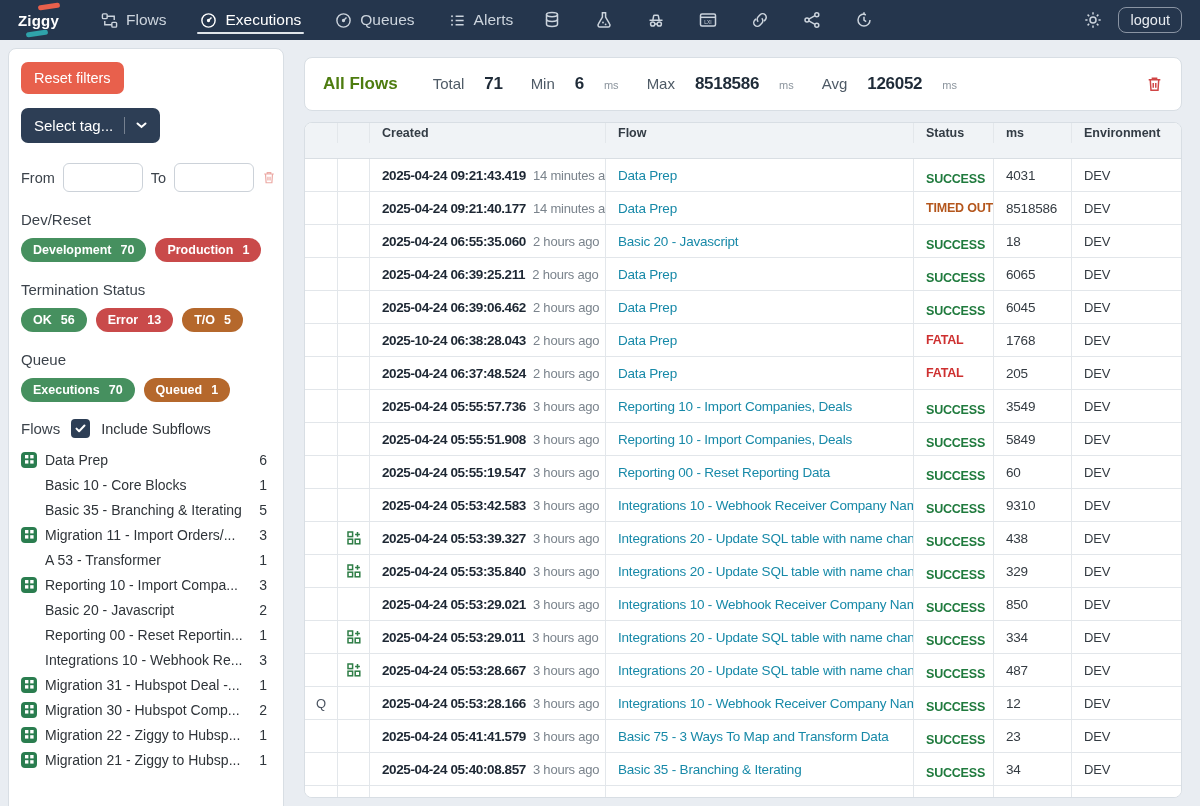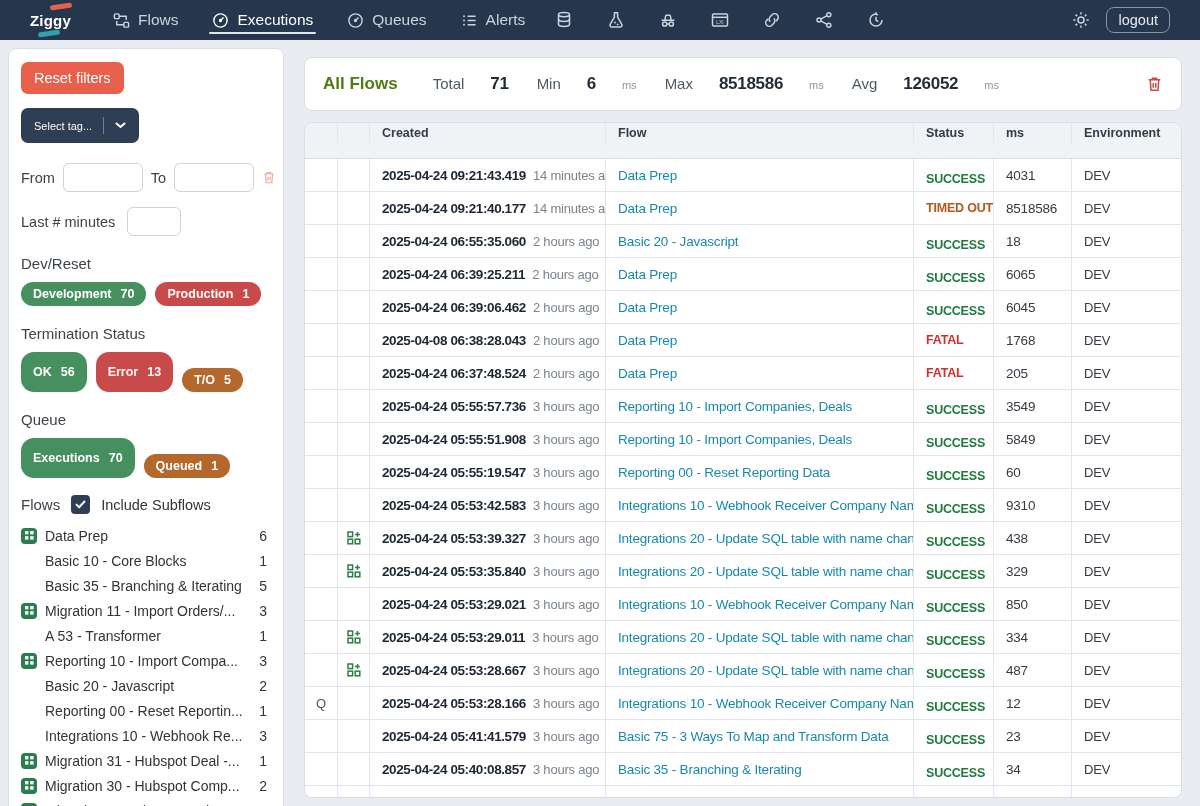--- a/index.html
+++ b/index.html
@@ -10,59 +10,59 @@
   }
   *{box-sizing:border-box;}
   html,body{margin:0;padding:0;}
   body{
     width:1200px;height:806px;overflow:hidden;position:relative;
     background:#e9edf2;font-family:"Liberation Sans","DejaVu Sans",sans-serif;
     -webkit-font-smoothing:antialiased;
   }
   svg{display:block;}
   
-  .topnav{height:40px;background:var(--nav-bg);display:flex;align-items:center;padding:0 30px;color:#ccd4dd;}
+  .topnav{height:40px;background:var(--nav-bg);display:flex;align-items:center;padding:0 18px;color:#ccd4dd;}
   .brand{position:relative;width:62px;height:40px;display:flex;align-items:center;}
   .brand-name{color:#fff;font-weight:bold;font-size:15px;letter-spacing:.2px;}
   .brand .bar-top{position:absolute;top:4px;left:20px;width:22px;height:5px;background:var(--accent);border-radius:3px;transform:rotate(-8deg);}
   .brand .bar-bottom{position:absolute;bottom:4px;left:8px;width:22px;height:5px;background:#2fa3ab;border-radius:3px;transform:rotate(-8deg);}
   .navitem{position:relative;height:40px;display:flex;align-items:center;gap:8px;padding:0 13px;font-size:15.5px;cursor:pointer;margin-left:8px;}
   .navitem.active{color:#fff;}
   .navitem.active::after{content:'';position:absolute;left:10px;right:10px;bottom:6px;height:2px;background:#dfe5ea;border-radius:1px;}
   .iconbtn{height:40px;display:flex;align-items:center;justify-content:center;padding:0 17px;cursor:pointer;}
   .nav-right{margin-left:auto;display:flex;align-items:center;gap:10px;}
   .logout-btn{border:1.5px solid #8a94a3;background:transparent;color:#e8ecf1;border-radius:8px;padding:4px 11px;font-size:14.5px;font-family:inherit;cursor:pointer;}
   
   .sidebar{position:absolute;left:8px;top:48px;width:276px;height:766px;background:#fff;border:1px solid #d8dee4;border-radius:8px;padding:13px 12px;overflow:hidden;}
   .btn-reset{background:var(--accent);color:#fff;border:none;border-radius:7px;padding:8px 13px;font-size:14.5px;font-family:inherit;cursor:pointer;}
-  .btn-tag{margin-top:14px;background:var(--dark-button);color:#fff;border:none;border-radius:7px;padding:9px 13px;font-size:11px;font-family:inherit;display:inline-flex;align-items:center;gap:11px;cursor:pointer;}
+  .btn-tag{margin-top:14px;background:var(--dark-button);color:#fff;border:none;border-radius:7px;padding:9px 13px;font-size:15px;font-family:inherit;display:inline-flex;align-items:center;gap:11px;cursor:pointer;}
   .btn-tag .sep{width:1px;height:17px;background:rgba(255,255,255,.35);}
   .daterow{display:flex;align-items:center;gap:8px;margin-top:20px;font-size:14.5px;color:#3c434b;}
   .daterow input,.minrow input{height:29px;border:1px solid #ccd2d9;border-radius:6px;font-family:inherit;font-size:13px;padding:0 6px;outline:none;}
   .daterow input{width:80px;}
   .minrow{display:flex;align-items:center;gap:12px;margin-top:15px;font-size:14.5px;color:#3c434b;}
   .minrow input{width:54px;}
   .sec-title{margin-top:19px;font-size:15px;color:#3c434b;}
   .badges{display:flex;gap:9px;margin-top:10px;flex-wrap:wrap;}
   .badge{color:#fff;font-size:12.5px;font-weight:bold;padding:5px 12px;border-radius:13px;display:inline-flex;gap:9px;align-items:center;cursor:pointer;}
-  .badge.green{background:var(--badge-green);} .badge.red{background:var(--badge-red);} .badge.orange{background:var(--badge-orange);margin-top:16px;}
+  .badge.green{background:var(--badge-green);} .badge.red{background:var(--badge-red);} .badge.orange{background:var(--badge-orange);}
   .flows-head{display:flex;align-items:center;gap:11px;margin-top:17px;}
   .flows-title{font-size:15px;color:#3c434b;}
   .checkbox{width:19px;height:19px;background:var(--dark-button);border-radius:4px;display:flex;align-items:center;justify-content:center;cursor:pointer;}
   .subflows-label{font-size:14.5px;color:#2f3439;}
   .flowlist{margin-top:9px;}
   .flowitem{display:flex;align-items:center;height:25px;font-size:14px;color:#2f3439;cursor:pointer;}
   .flowitem.noicon{padding-left:24px;}
   .fi-icon{width:16px;height:16px;border-radius:4px;background:var(--flow-icon-green);margin-right:8px;flex:none;display:flex;align-items:center;justify-content:center;}
   .fi-label{white-space:nowrap;overflow:hidden;max-width:200px;}
   .fi-count{margin-left:auto;padding-right:4px;color:#30363c;}
   
   .summary{position:absolute;left:304px;top:57px;width:878px;height:54px;background:#fff;border:1px solid #d8dee4;border-radius:8px;display:flex;align-items:center;padding:0 18px;}
   .summary-title{font-size:17px;font-weight:bold;color:#4d7c0f;margin-right:35px;}
-  .stat{display:flex;align-items:baseline;gap:26px;margin-right:28px;}
+  .stat{display:flex;align-items:baseline;gap:20px;margin-right:28px;}
   .stat-label{font-size:15px;color:#4e5a66;}
   .stat-value{font-size:17px;font-weight:bold;color:#1f2b38;letter-spacing:-0.3px;}
   .unit{font-size:11px;color:#8b949d;}
   .summary-trash{margin-left:auto;cursor:pointer;}
   
   .tablecard{position:absolute;left:304px;top:122px;width:878px;height:676px;background:#fff;border:1px solid #d8dee4;border-radius:8px;overflow:hidden;}
   .thead{display:flex;height:36px;background:#f0f3f6;border-bottom:1px solid #d9dee3;align-items:flex-start;font-size:12.5px;font-weight:bold;color:#333c45;}
   .thead .c{height:20px;display:flex;align-items:center;}
   .c{flex:none;}
   .c+ .c{border-left:1px solid #e3e7eb;}
@@ -219,24 +219,20 @@
     <input type="text" value="" style="">
     <span>To</span>
     <input type="text" value="" style="">
     <span style="cursor:pointer;">
         <svg width="14" height="15" viewBox="0 0 16 17" fill="none" stroke="#ecaaa5" stroke-width="1.4">
           <path d="M2.5 4.5h11M6 4.5V3h4v1.5M4 4.5l.7 10h6.6l.7-10M6.8 7.5v4.5M9.2 7.5v4.5"></path>
         </svg>
       </span>
   </div>
 
-  <div class="minrow">
-    <span>Last # minutes</span>
-    <input type="text" value="" style="">
-  </div>
 
   <div class="sec-title">Dev/Reset</div>
   <div class="badges">
       <span class="badge green">
         <span>Development</span>
         <span>70</span>
       </span>
       <span class="badge red">
         <span>Production</span>
         <span>1</span>
@@ -546,21 +542,21 @@
           <span class="envtxt">DEV</span>
         </div>
   </div>
 
   <div class="trow">
     <div class="c cq">
           <span class="qtxt"></span>
         </div>
     <div class="c csub"></div>
     <div class="c ccreated">
-          <span class="ts">2025-04-08 06:38:28.043</span>
+          <span class="ts">2025-10-24 06:38:28.043</span>
           <span class="rel">2 hours ago</span>
         </div>
     <div class="c cflow">
           <a class="flowlink" href="#">Data Prep</a>
         </div>
     <div class="c cstatus">
           <span class="statustxt status-fatal">FATAL</span>
         </div>
     <div class="c cms">
           <span class="mstxt">1768</span>

